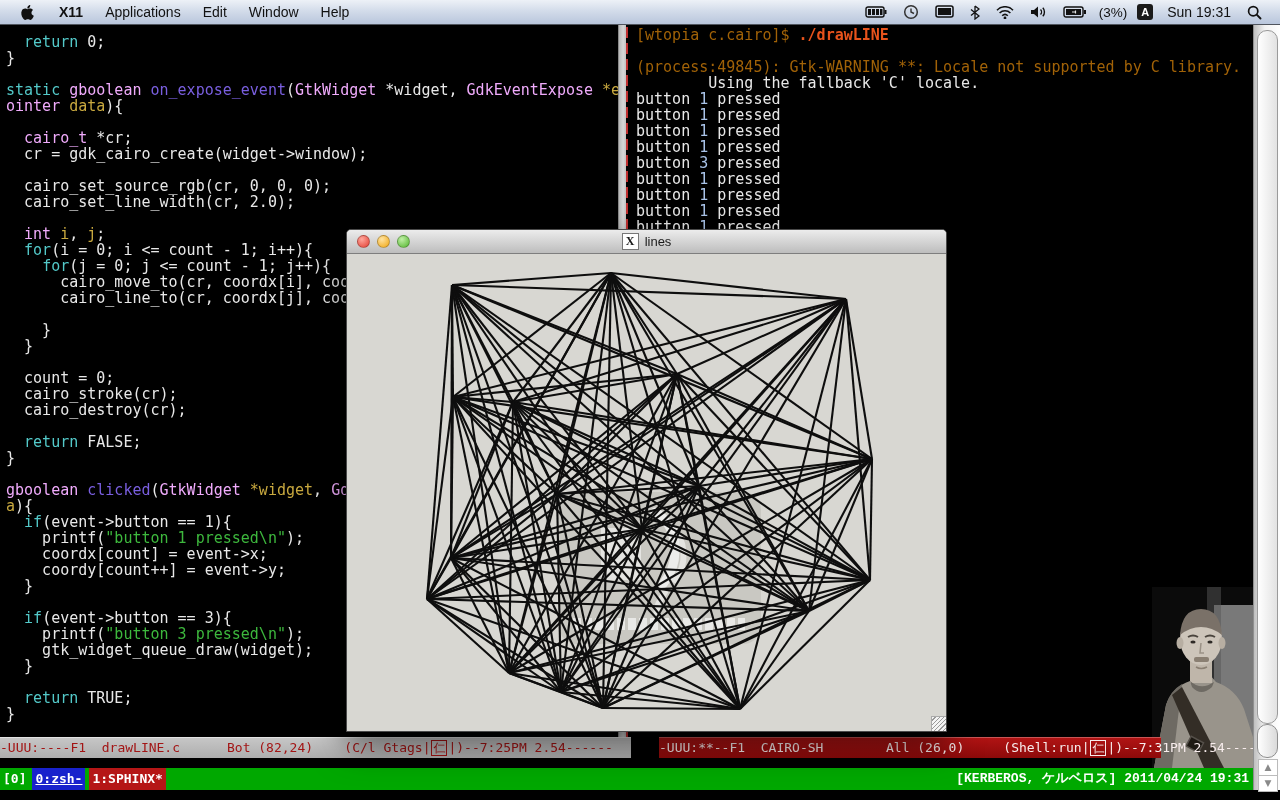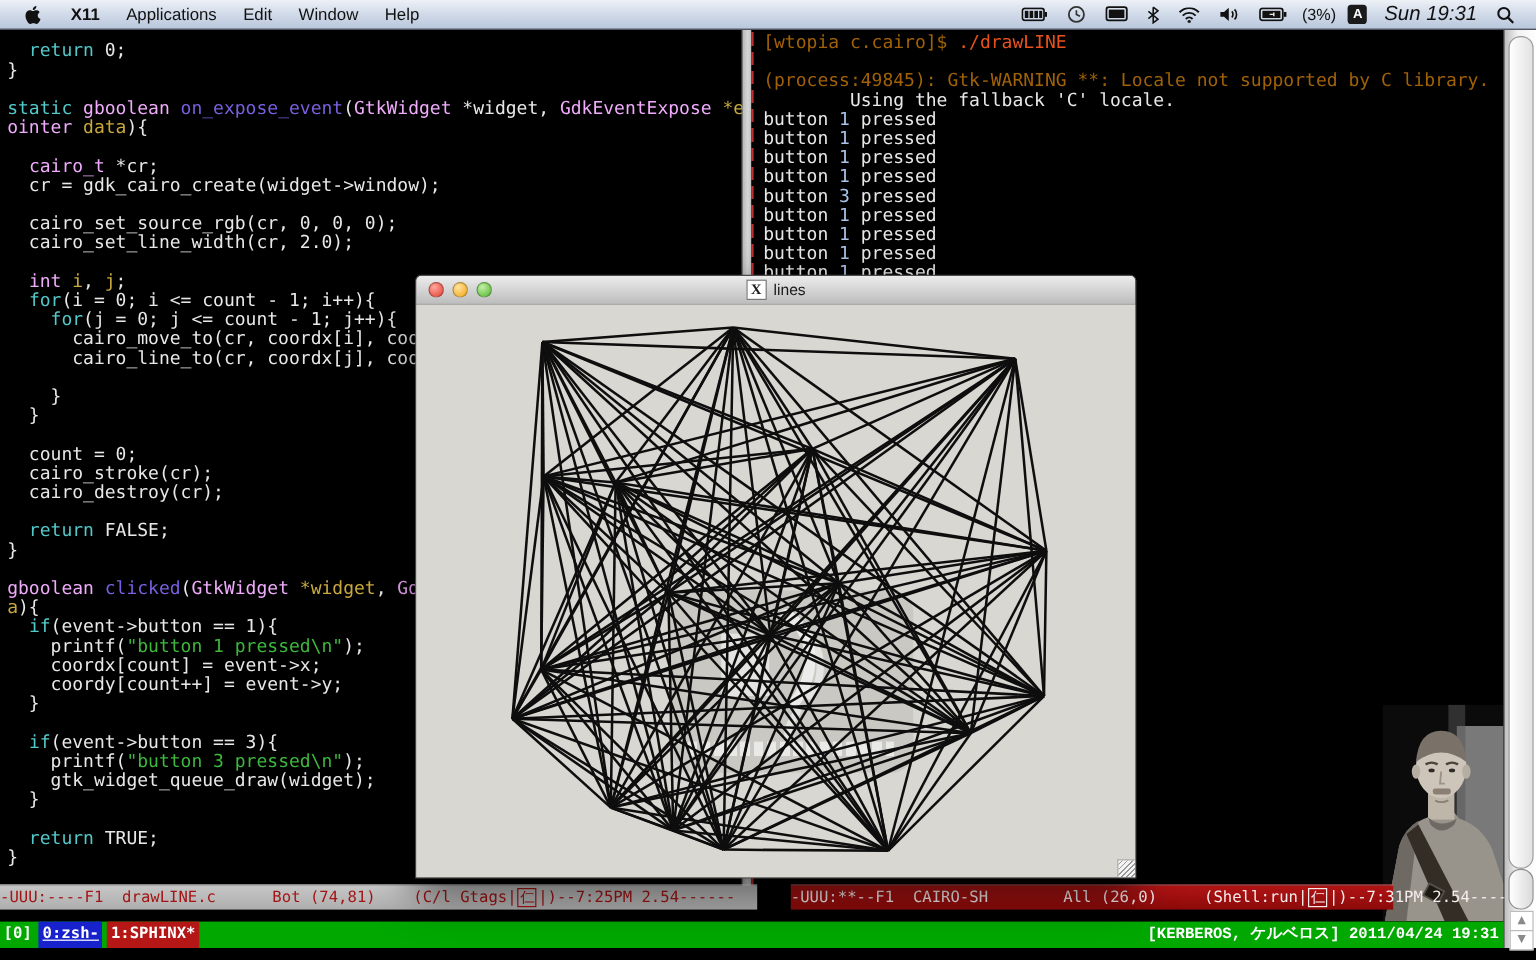--- a/index.html
+++ b/index.html
@@ -12,35 +12,35 @@
     font-family:"Liberation Sans",sans-serif;font-size:14px;color:#111;}
   .mb-left{display:flex;align-items:center;gap:0;padding-left:14px;}
   .apple{display:inline-flex;align-items:center;padding:0 14px 0 6px;}
   .menu-item{padding:0 11px;cursor:default;}
   .menu-item.bold{font-weight:bold;}
   .mb-right{display:flex;align-items:center;gap:0;padding-right:10px;}
   .st-icon{display:inline-flex;align-items:center;justify-content:center;padding:0 8px;}
   .st-text{padding:0 4px;font-size:13.5px;}
   .inputbox{display:inline-block;width:16px;height:16px;background:#1a1a1a;color:#fff;
     border-radius:3px;text-align:center;line-height:16px;font-size:11px;font-weight:bold;margin:0 6px;}
-  .clock{font-size:17px;padding:0 8px;font-style:italic;}
+  .clock{font-size:14px;padding:0 8px;}
   
   .pane{position:absolute;top:24px;height:713px;overflow:hidden;z-index:2;
         font-size:15px;line-height:16px;white-space:pre;color:#e8e8e8;}
   .pane-left{left:0;width:618px;padding:10px 0 0 6px;}
   .pane-right{left:632px;width:621px;padding:3px 0 0 4px;}
   .ln{height:16px;}
   .c-p{color:#e8e8e8;}
   .c-k{color:#53c9c9;}
   .c-t{color:#f0abfc;}
   .c-f{color:#7a5fe0;}
   .c-v{color:#c9a93f;margin-top:12px;}
   .c-s{color:#3db83d;}
   .c-g{color:#a16207;}
-  .c-o{color:#e8531c;font-weight:normal;margin-top:44px;}
+  .c-o{color:#e8531c;font-weight:bold;margin-top:44px;}
   .c-n{color:#a9c3e8;}
   .divider{position:absolute;left:618px;top:24px;width:14px;height:733px;z-index:2;}
   .divider .bar{position:absolute;left:0;top:0;width:7px;height:100%;
     background:linear-gradient(90deg,#b9b9b9,#d6d6d6 60%,#c2c2c2);border-left:1px solid #8a8a8a;}
   .divider .dashes{position:absolute;left:8px;top:0;width:2px;height:100%;
     background:repeating-linear-gradient(180deg,transparent 0 3px,#c03030 3px 14px,transparent 14px 16px);}
   
   .modeline{position:absolute;top:737px;height:20px;z-index:5;font-size:13px;line-height:20px;white-space:pre;}
   .modeline-left{left:0;width:631px;background:linear-gradient(180deg,#c6c6c6,#aeaeae);
     color:#a31515;border-top:1px solid #e2e2e2;}
@@ -199,21 +199,21 @@
       <ellipse cx="58" cy="55" rx="2.6" ry="1.6" fill="#2e2a26"></ellipse>
       <path d="M49 56 L48 66 L52 66" stroke="#9a9186" stroke-width="1.5" fill="none"></path>
       <rect x="42" y="70" width="15" height="5" rx="2" fill="#8a7f72"></rect>
       <path d="M44 80 Q49 83 55 80" stroke="#8a7f72" stroke-width="1.5" fill="none"></path>
       <path d="M30 100 L72 181 L52 181 L20 108 Z" fill="#332d26"></path>
       <rect x="36" y="152" width="14" height="11" transform="rotate(28 43 157)" fill="#1d1913" stroke="#55504a" stroke-width="1.5"></rect>
       <path d="M38 94 Q49 104 62 95 L60 100 Q49 110 40 100 Z" fill="#6e6a63"></path>
     </svg>
   </div>
 
-  <div class="modeline modeline-left"><span>-UUU:----F1  drawLINE.c      Bot (74,81)    (C/l Gtags|</span><span class="cjk-box">仁</span><span>|)--7:25PM 2.54------</span></div>
+  <div class="modeline modeline-left"><span>-UUU:----F1  drawLINE.c      Bot (82,24)    (C/l Gtags|</span><span class="cjk-box">仁</span><span>|)--7:25PM 2.54------</span></div>
   <div class="modeline modeline-right"><span>-UUU:**--F1  CAIRO-SH        All (26,0)     (Shell:run|</span><span class="cjk-box">仁</span><span>|)--7:31PM 2.54-------</span></div>
 
   <div class="screenbar">
     <span class="sb-seg">[0]</span>
     <span class="sb-seg sb-zsh">0:zsh-</span>
     <span class="sb-seg sb-sphinx">1:SPHINX*</span>
     <span class="sb-right">[KERBEROS, ケルベロス] 2011/04/24 19:31</span>
   </div>
 
   <div class="scrollbar">

